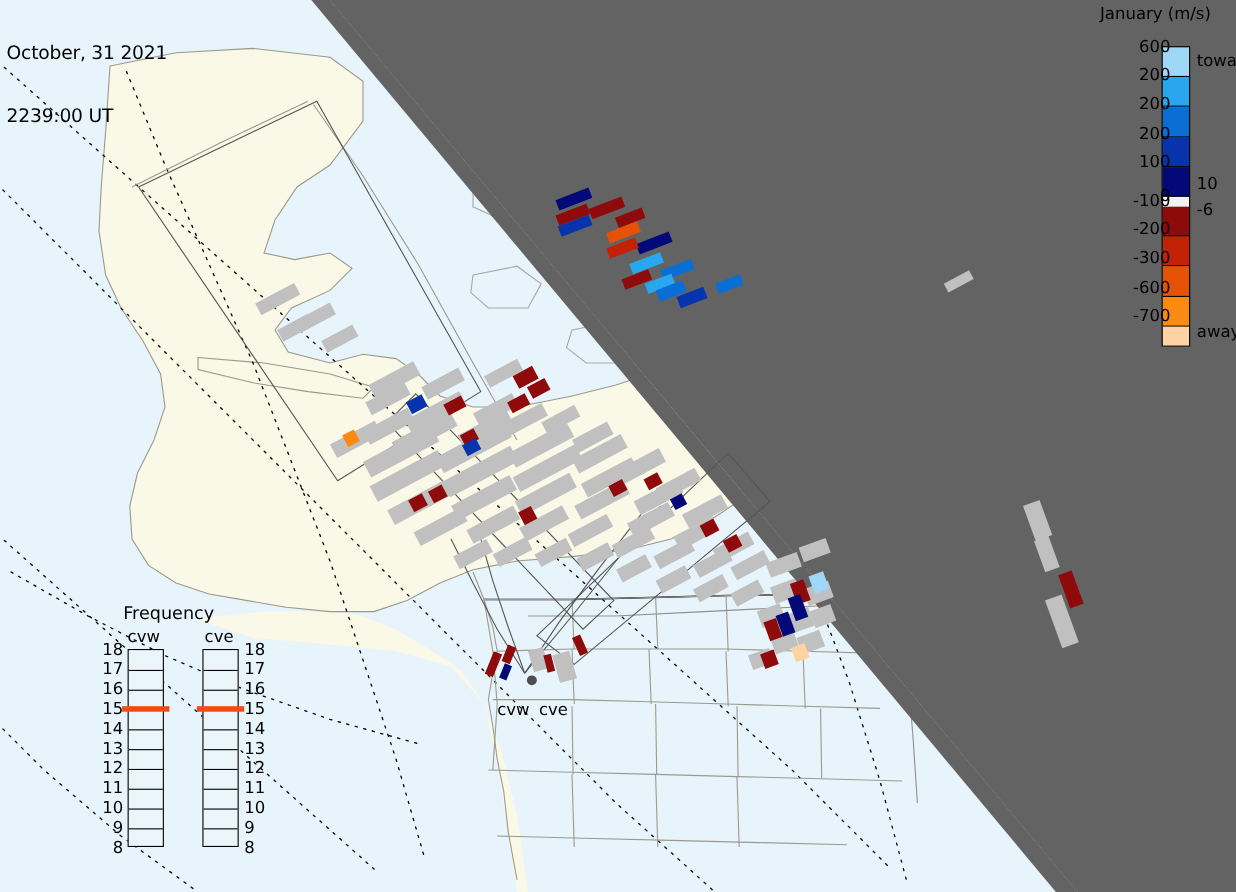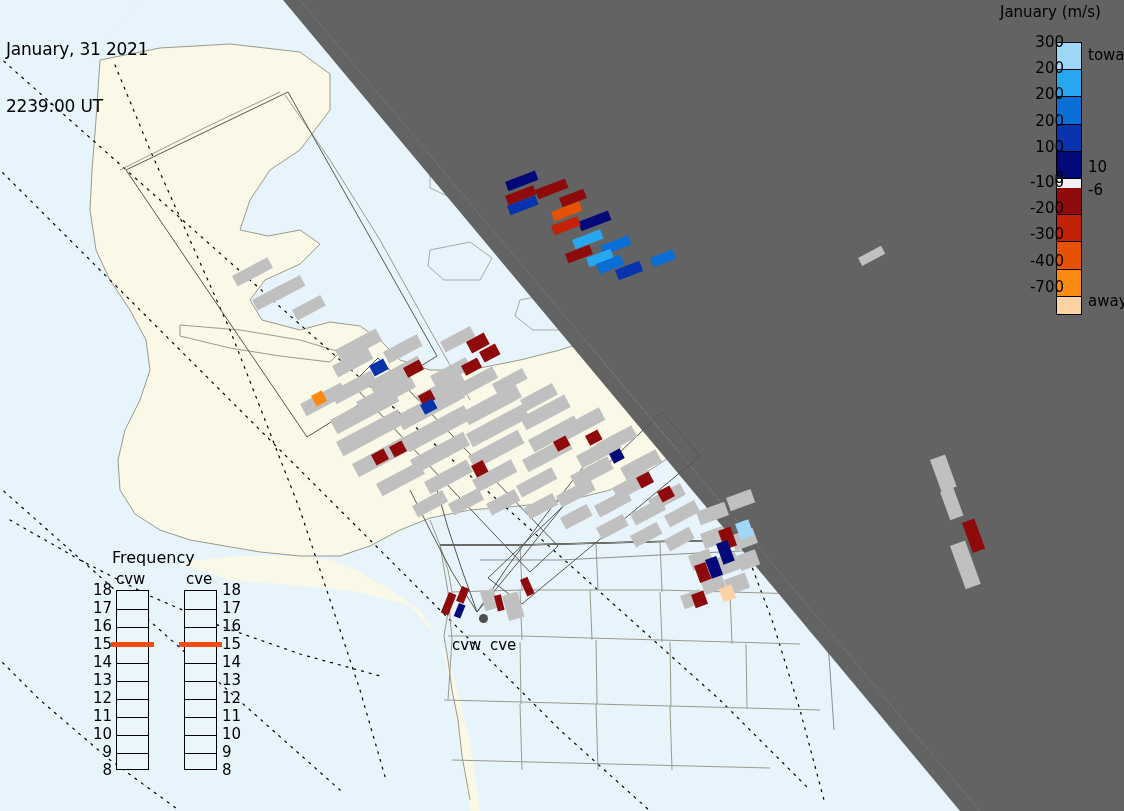--- a/index.html
+++ b/index.html
@@ -324,50 +324,50 @@
       <div style="position: absolute; left: 520px; top: 580px; width: 8px; height: 18px; background: rgb(143, 11, 11); transform: rotate(-24deg); transform-origin: 0px 0px;"></div>
     </div>
 
   <div class="layer" id="stn-layer">
       <div class="stn-dot" style="left: 479px; top: 614px;"></div>
       <div class="stn-label" style="left: 452px; top: 636px;">cvw</div>
       <div class="stn-label" style="left: 490px; top: 636px;">cve</div>
     </div>
 
   <div id="timestamp">
-    <div>January, 31 2021</div>
+    <div>October, 31 2021</div>
     <div>2239:00 UT</div>
   </div>
 
   <div id="velbar-panel">
     <div id="velbar-title">January (m/s)</div>
     <div id="velbar">
         <i style="height: 26.2px; background: rgb(159, 216, 246); border-bottom: 1px solid rgb(0, 0, 0);"></i>
         <i style="height: 26.2px; background: rgb(41, 167, 238); border-bottom: 1px solid rgb(0, 0, 0);"></i>
         <i style="height: 26.2px; background: rgb(10, 111, 212); border-bottom: 1px solid rgb(0, 0, 0);"></i>
         <i style="height: 26.2px; background: rgb(7, 52, 173); border-bottom: 1px solid rgb(0, 0, 0);"></i>
         <i style="height: 26.2px; background: rgb(4, 9, 122); border-bottom: 1px solid rgb(0, 0, 0);"></i>
         <i style="height: 9px; background: rgb(242, 242, 242);"></i>
         <i style="height: 26.2px; background: rgb(143, 11, 11); border-bottom: 1px solid rgb(0, 0, 0);"></i>
         <i style="height: 26.2px; background: rgb(195, 34, 7); border-bottom: 1px solid rgb(0, 0, 0);"></i>
         <i style="height: 26.2px; background: rgb(229, 82, 5); border-bottom: 1px solid rgb(0, 0, 0);"></i>
         <i style="height: 26.2px; background: rgb(251, 138, 19); border-bottom: 1px solid rgb(0, 0, 0);"></i>
         <i style="height: 26.2px; background: rgb(253, 211, 164); border-bottom: 1px solid rgb(0, 0, 0);"></i>
       </div>
     <div id="velbar-ticks">
-        <div class="vtick" style="top: 42px;">300</div>
+        <div class="vtick" style="top: 42px;">600</div>
         <div class="vtick" style="top: 68.2px;">200</div>
         <div class="vtick" style="top: 94.4px;">200</div>
         <div class="vtick" style="top: 120.6px;">200</div>
         <div class="vtick" style="top: 146.8px;">100</div>
         <div class="vtick" style="top: 177.5px;">0</div>
         <div class="vtick" style="top: 182px;">-100</div>
         <div class="vtick" style="top: 208.2px;">-200</div>
         <div class="vtick" style="top: 234.4px;">-300</div>
-        <div class="vtick" style="top: 260.6px;">-400</div>
+        <div class="vtick" style="top: 260.6px;">-600</div>
         <div class="vtick" style="top: 286.8px;">-700</div>
       </div>
     <div id="velbar-side">
         <div class="vside" style="top: 55px;">toward</div>
         <div class="vside" style="top: 166.5px;">10</div>
         <div class="vside" style="top: 189.5px;">-6</div>
         <div class="vside" style="top: 301px;">away</div>
       </div>
   </div>
 

